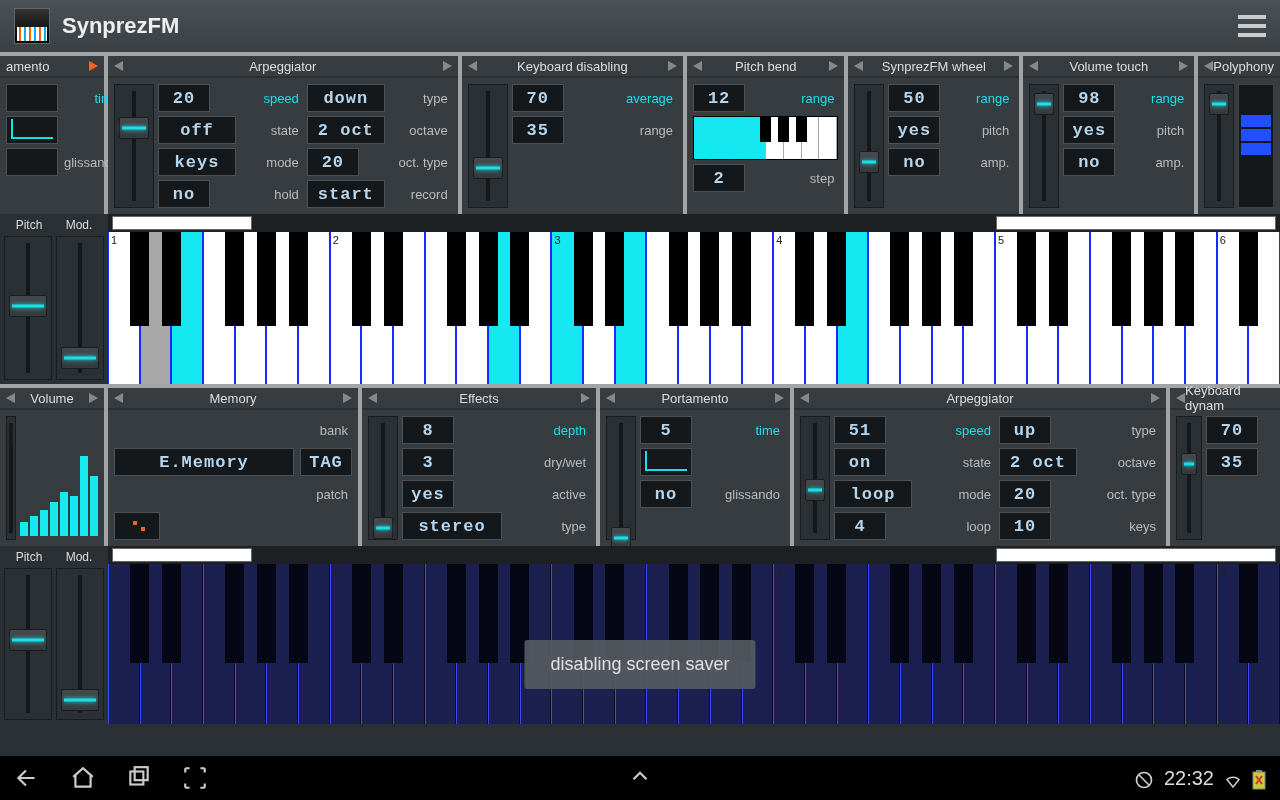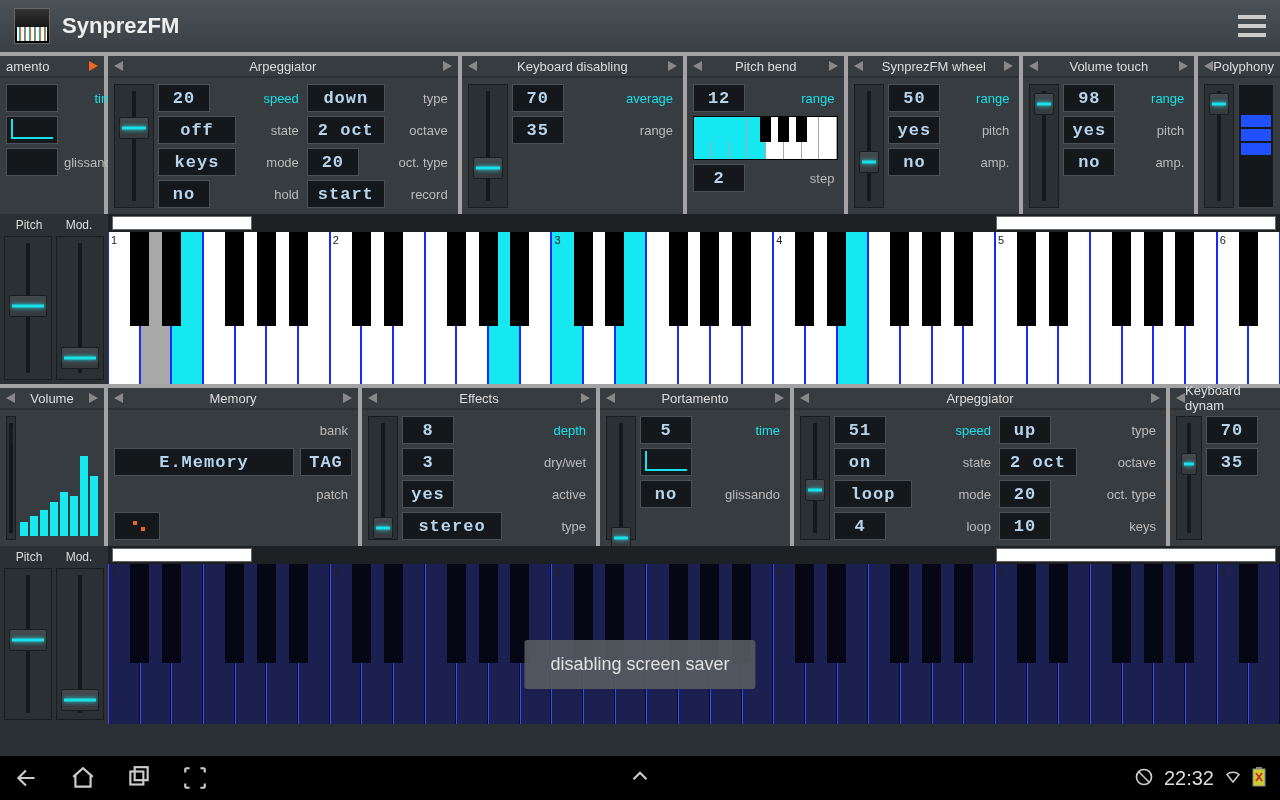--- a/index.html
+++ b/index.html
@@ -53,21 +53,21 @@
 .keyboard.blue .bkey{background:#050814}
 .keyboard.white .wkey{border-left:1px solid #1a2aff;border-right:1px solid #1a2aff}
 .equalizer{display:flex;align-items:flex-end;gap:2px;height:100%;padding-bottom:4px}
 .equalizer span{width:8px;background:#18e8f0}
 .graph{width:52px;height:28px;background:#15181a;border:1px solid #4a5258;position:relative}
 .graph::after{content:"";position:absolute;left:4px;bottom:4px;width:40px;height:18px;border-left:2px solid #18e0e8;border-bottom:2px solid #18e0e8;border-top-right-radius:14px 18px}
 .toast{position:absolute;left:50%;top:640px;transform:translateX(-50%);background:rgba(85,90,95,.92);padding:14px 26px;border-radius:3px;color:#e0e0e0;font-size:18px;z-index:100}
 .navbar{position:absolute;bottom:0;left:0;right:0;height:44px;background:#000;display:flex;align-items:center;justify-content:space-between;padding:0 14px}
 .nav-left{display:flex;gap:30px;align-items:center}
 .nav-icon{width:26px;height:26px;stroke:#ccc;fill:none;stroke-width:2;cursor:pointer}
-.nav-right{display:flex;align-items:flex-start;gap:10px;color:#ddd;font-size:20px}
+.nav-right{display:flex;align-items:flex-end;gap:10px;color:#ddd;font-size:20px}
 .nav-center{position:absolute;left:50%;transform:translateX(-50%)}
 .patch-ind{width:46px;height:28px;background:#15181a;border:1px solid #4a5258;position:relative}
 .patch-ind::after{content:"";position:absolute;left:18px;top:8px;width:4px;height:4px;background:#e62;box-shadow:8px 6px 0 #e62}
 </style>
 </head>
 <body>
 
 <div class="titlebar">
   <div class="left">
     <div class="app-icon"></div>

